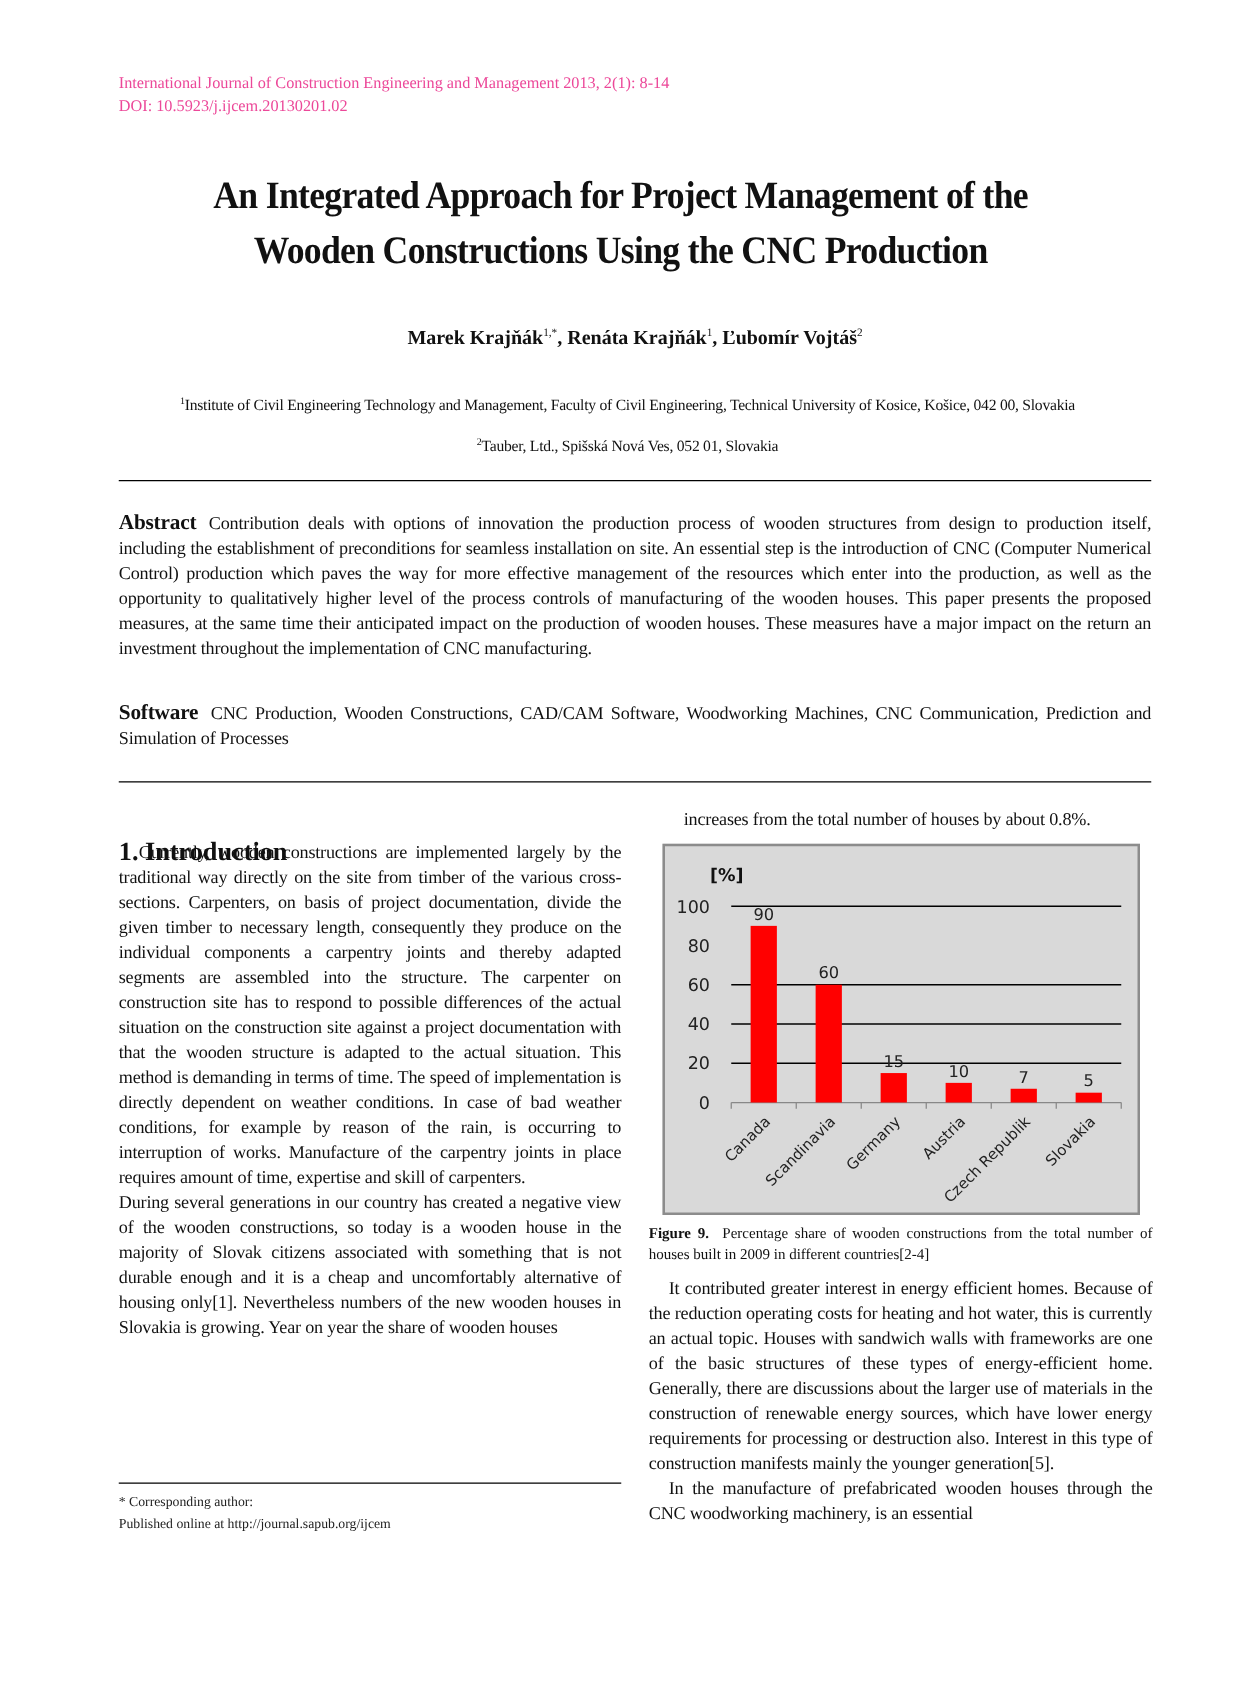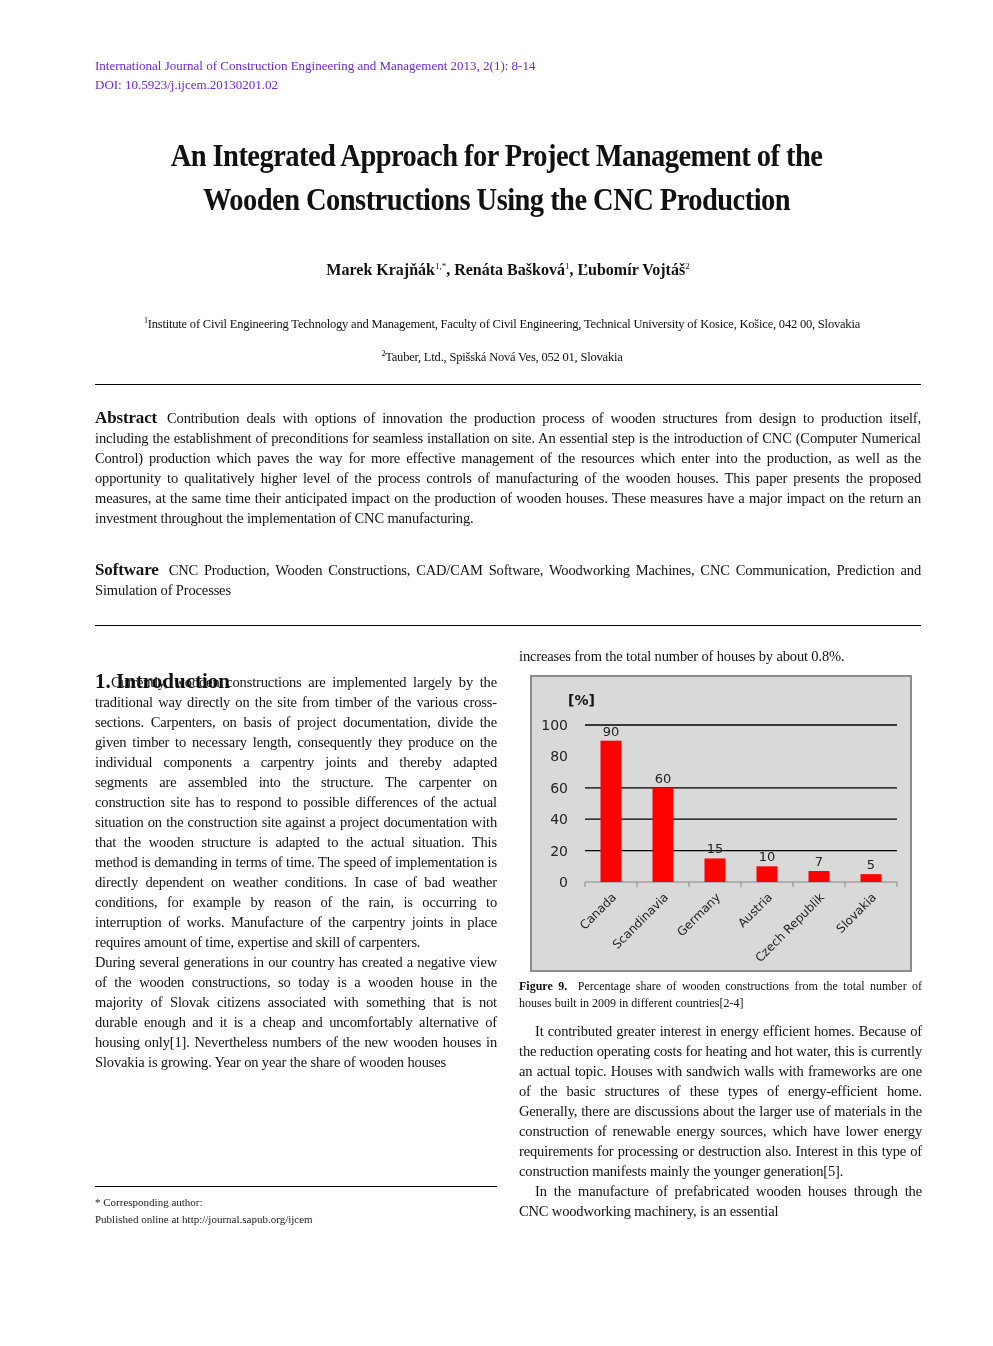--- a/index.html
+++ b/index.html
@@ -1,19 +1,19 @@
 <!DOCTYPE html>
 <html><head>
   <meta charset="utf-8">
   <style>
     html, body { margin: 0; padding: 0; background: #ffffff; }
     body { width: 993px; height: 1346px; position: relative; overflow: hidden;
            font-family: "Liberation Serif", "DejaVu Serif", serif; color: #111; }
     .abs { position: absolute; }
-    .journal-line { left: 95px; font-size: 13px; line-height: 18px; color: #6d28d9; }
+    .journal-line { left: 95px; font-size: 13px; line-height: 18px; color: #ec4899; }
     .title { left: 60px; width: 873px; text-align: center; font-weight: bold;
              font-size: 31px; line-height: 44px; letter-spacing: -0.6px; transform: scaleX(0.92); transform-origin: center; }
     .authors { left: 95px; width: 826px; text-align: center; font-weight: bold; font-size: 16px; }
     .authors sup { font-size: 9px; font-weight: normal; }
     .affil { left: 89px; width: 826px; text-align: center; font-size: 12.5px; line-height: 17px; letter-spacing: -0.2px; }
     .affil sup { font-size: 8px; }
     .hr { left: 95px; width: 826px; height: 0; border-top: 1.2px solid #000; }
     .abstract { left: 95px; width: 826px; font-size: 14.5px; line-height: 20px; text-align: justify; letter-spacing: -0.15px; }
     .label-bold { font-weight: bold; font-size: 17px; margin-right: 10px; }
     .section-h { left: 95px; font-weight: bold; font-size: 21px; }
@@ -34,21 +34,21 @@
 <body>
 
 <div class="abs journal-line" style="top:57px;">International Journal of Construction Engineering and Management 2013, 2(1): 8-14</div>
 <div class="abs journal-line" style="top:76px;">DOI: 10.5923/j.ijcem.20130201.02</div>
 
 <div class="abs title" style="top:134px;">An Integrated Approach for Project Management of the</div>
 <div class="abs title" style="top:178px;">Wooden Constructions Using the CNC Production</div>
 
 <div class="abs authors" style="top:261px;">
   <span>Marek Krajňák</span><sup>1,*</sup>,
-  <span>Renáta Bašková</span><sup>1</sup>,
+  <span>Renáta Krajňák</span><sup>1</sup>,
   <span>Ľubomír Vojtáš</span><sup>2</sup>
 </div>
 
 <div class="abs affil" style="top:312px;">
   <sup>1</sup><span>Institute of Civil Engineering Technology and Management, Faculty of Civil Engineering, Technical University of Kosice, Košice, 042 00, Slovakia</span>
 </div>
 <div class="abs affil" style="top:345px;">
   <sup>2</sup><span>Tauber, Ltd., Spišská Nová Ves, 052 01, Slovakia</span>
 </div>
 
@@ -70,21 +70,21 @@
   <p class="indent">Currently, wooden constructions are implemented largely by the traditional way directly on the site from timber of the various cross-sections. Carpenters, on basis of project documentation, divide the given timber to necessary length, consequently they produce on the individual components a carpentry joints and thereby adapted segments are assembled into the structure. The carpenter on construction site has to respond to possible differences of the actual situation on the construction site against a project documentation with that the wooden structure is adapted to the actual situation. This method is demanding in terms of time. The speed of implementation is directly dependent on weather conditions. In case of bad weather conditions, for example by reason of the rain, is occurring to interruption of works. Manufacture of the carpentry joints in place requires amount of time, expertise and skill of carpenters.</p>
   <p>During several generations in our country has created a negative view of the wooden constructions, so today is a wooden house in the majority of Slovak citizens associated with something that is not durable enough and it is a cheap and uncomfortably alternative of housing only[1]. Nevertheless numbers of the new wooden houses in Slovakia is growing. Year on year the share of wooden houses</p>
 </div>
 
 <div class="abs footnote-rule" style="top:1186px;"></div>
 <div class="abs footnote" style="top:1194px;">
   <div>* Corresponding author:</div>
   <div>Published online at http://journal.sapub.org/ijcem</div>
 </div>
 
-<div class="abs col right-col" style="top:646px;">increases from the total number of houses by about 0.8%.</div>
+<div class="abs col right-col" style="top:646px;margin-left:28px;">increases from the total number of houses by about 0.8%.</div>
 
 <div class="abs figure-box">
   <svg id="chart" width="378" height="293" viewBox="0 0 378 293">
       <text x="36" y="28" font-size="14" fill="#111" font-weight="bold">[%]</text>
       <line x1="53" x2="365" y1="173.6" y2="173.6" stroke="#000" stroke-width="1.3"></line>
       <line x1="53" x2="365" y1="142.2" y2="142.2" stroke="#000" stroke-width="1.3"></line>
       <line x1="53" x2="365" y1="110.8" y2="110.8" stroke="#000" stroke-width="1.3"></line>
       <line x1="53" x2="365" y1="48" y2="48" stroke="#000" stroke-width="1.3"></line>
       <text x="36" y="210" font-size="14" text-anchor="end" fill="#222">0</text>
       <text x="36" y="178.6" font-size="14" text-anchor="end" fill="#222">20</text>

